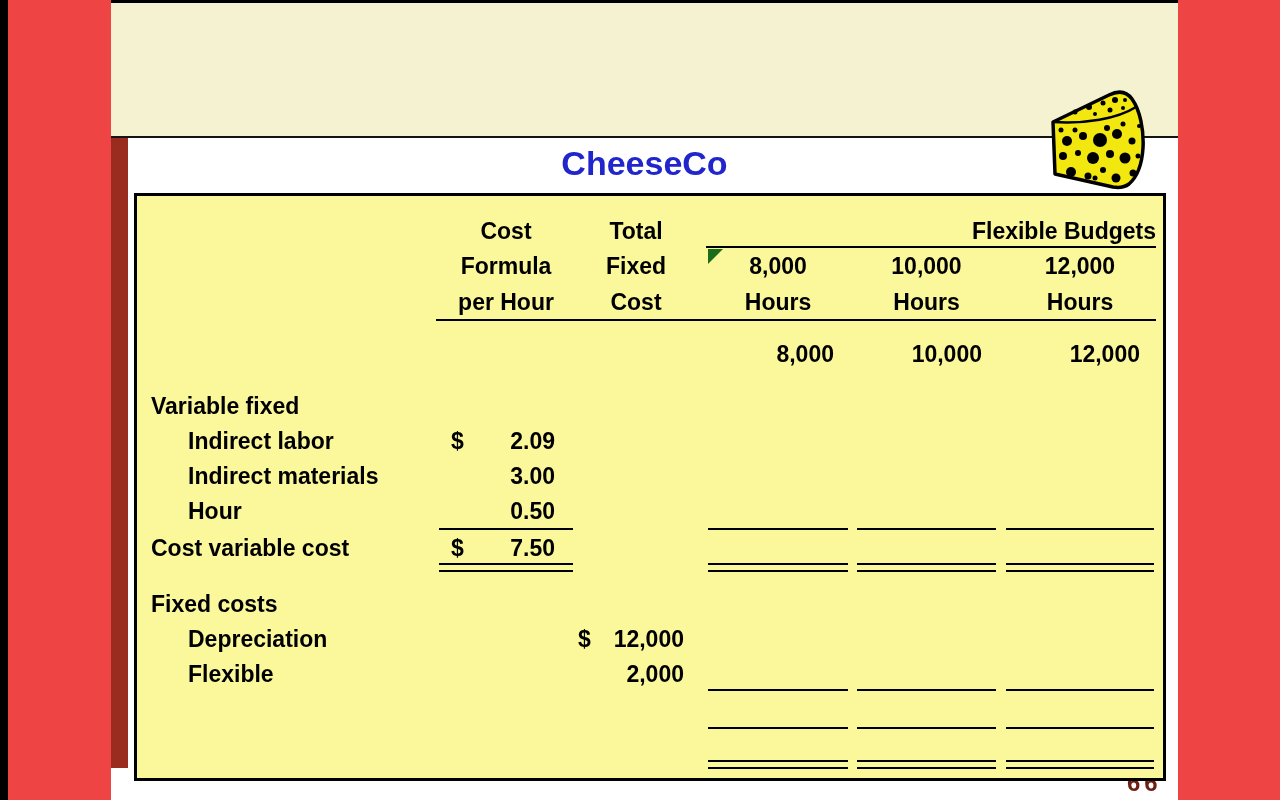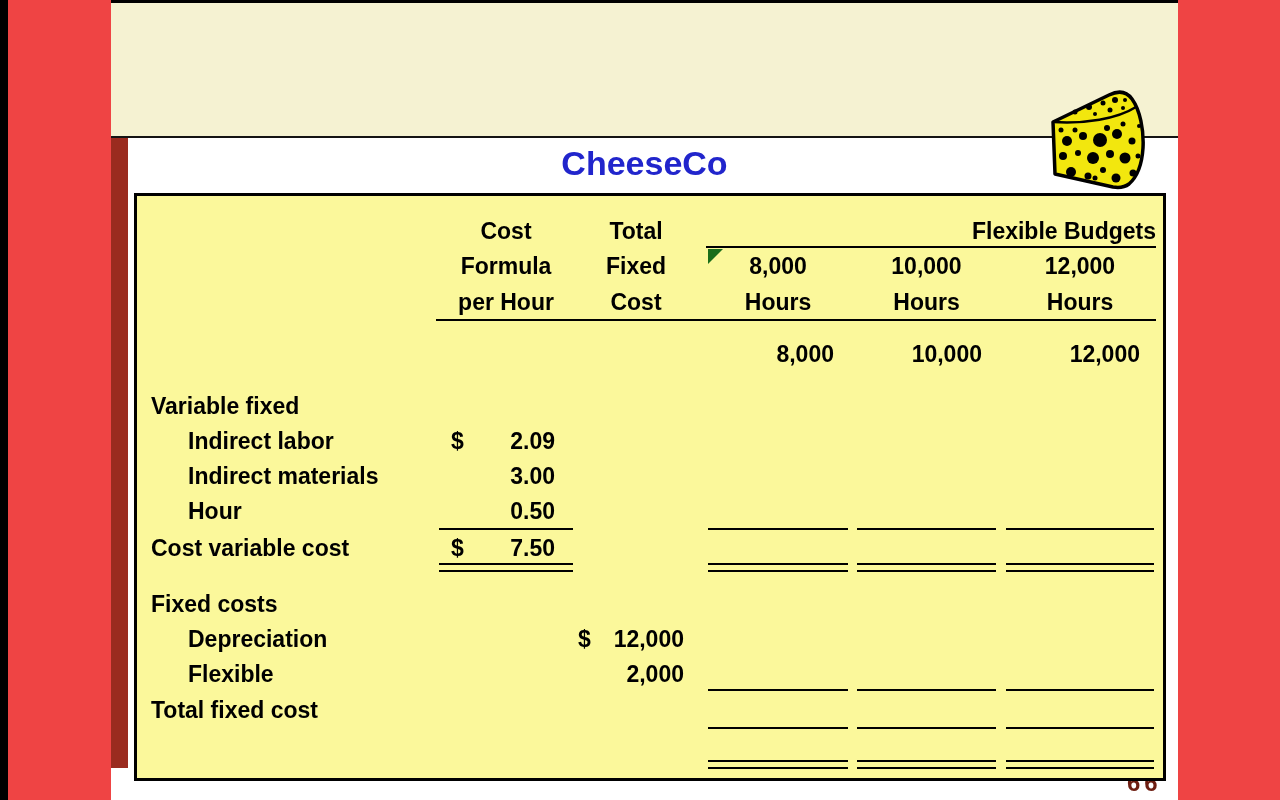--- a/index.html
+++ b/index.html
@@ -161,21 +161,20 @@
 
       <div class="row lbl ind" style="top:465px">Flexible</div>
       <div class="row tf" style="top:465px">
         <span class="val">2,000</span>
       </div>
 
       <div class="ul" style="top:493px; left:571px; width:140px"></div>
       <div class="ul" style="top:493px; left:720px; width:139px"></div>
       <div class="ul" style="top:493px; left:869px; width:148px"></div>
 
-      <div class="row lbl" style="top:501px">Total fixed cost</div>
 
       <div class="ul" style="top:531px; left:571px; width:140px"></div>
       <div class="ul" style="top:531px; left:720px; width:139px"></div>
       <div class="ul" style="top:531px; left:869px; width:148px"></div>
 
 
       <div class="dbl" style="top:564px; left:571px; width:140px"></div>
       <div class="dbl" style="top:564px; left:720px; width:139px"></div>
       <div class="dbl" style="top:564px; left:869px; width:148px"></div>
 

